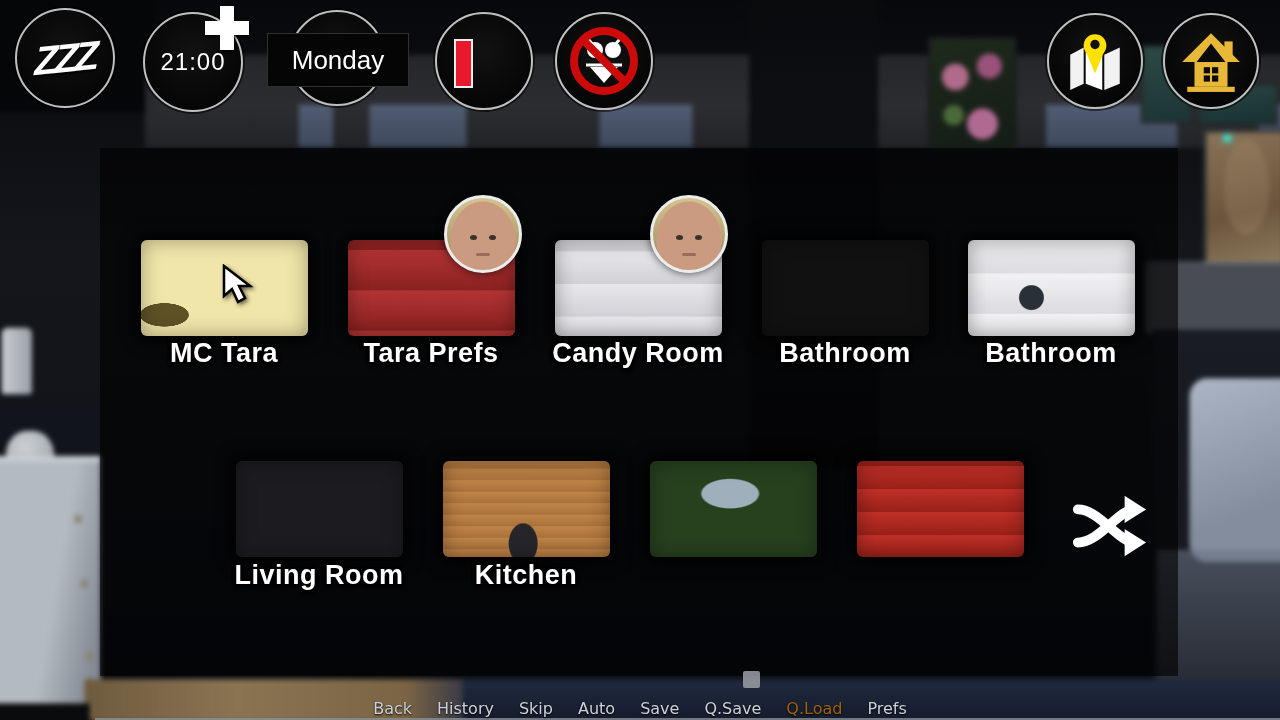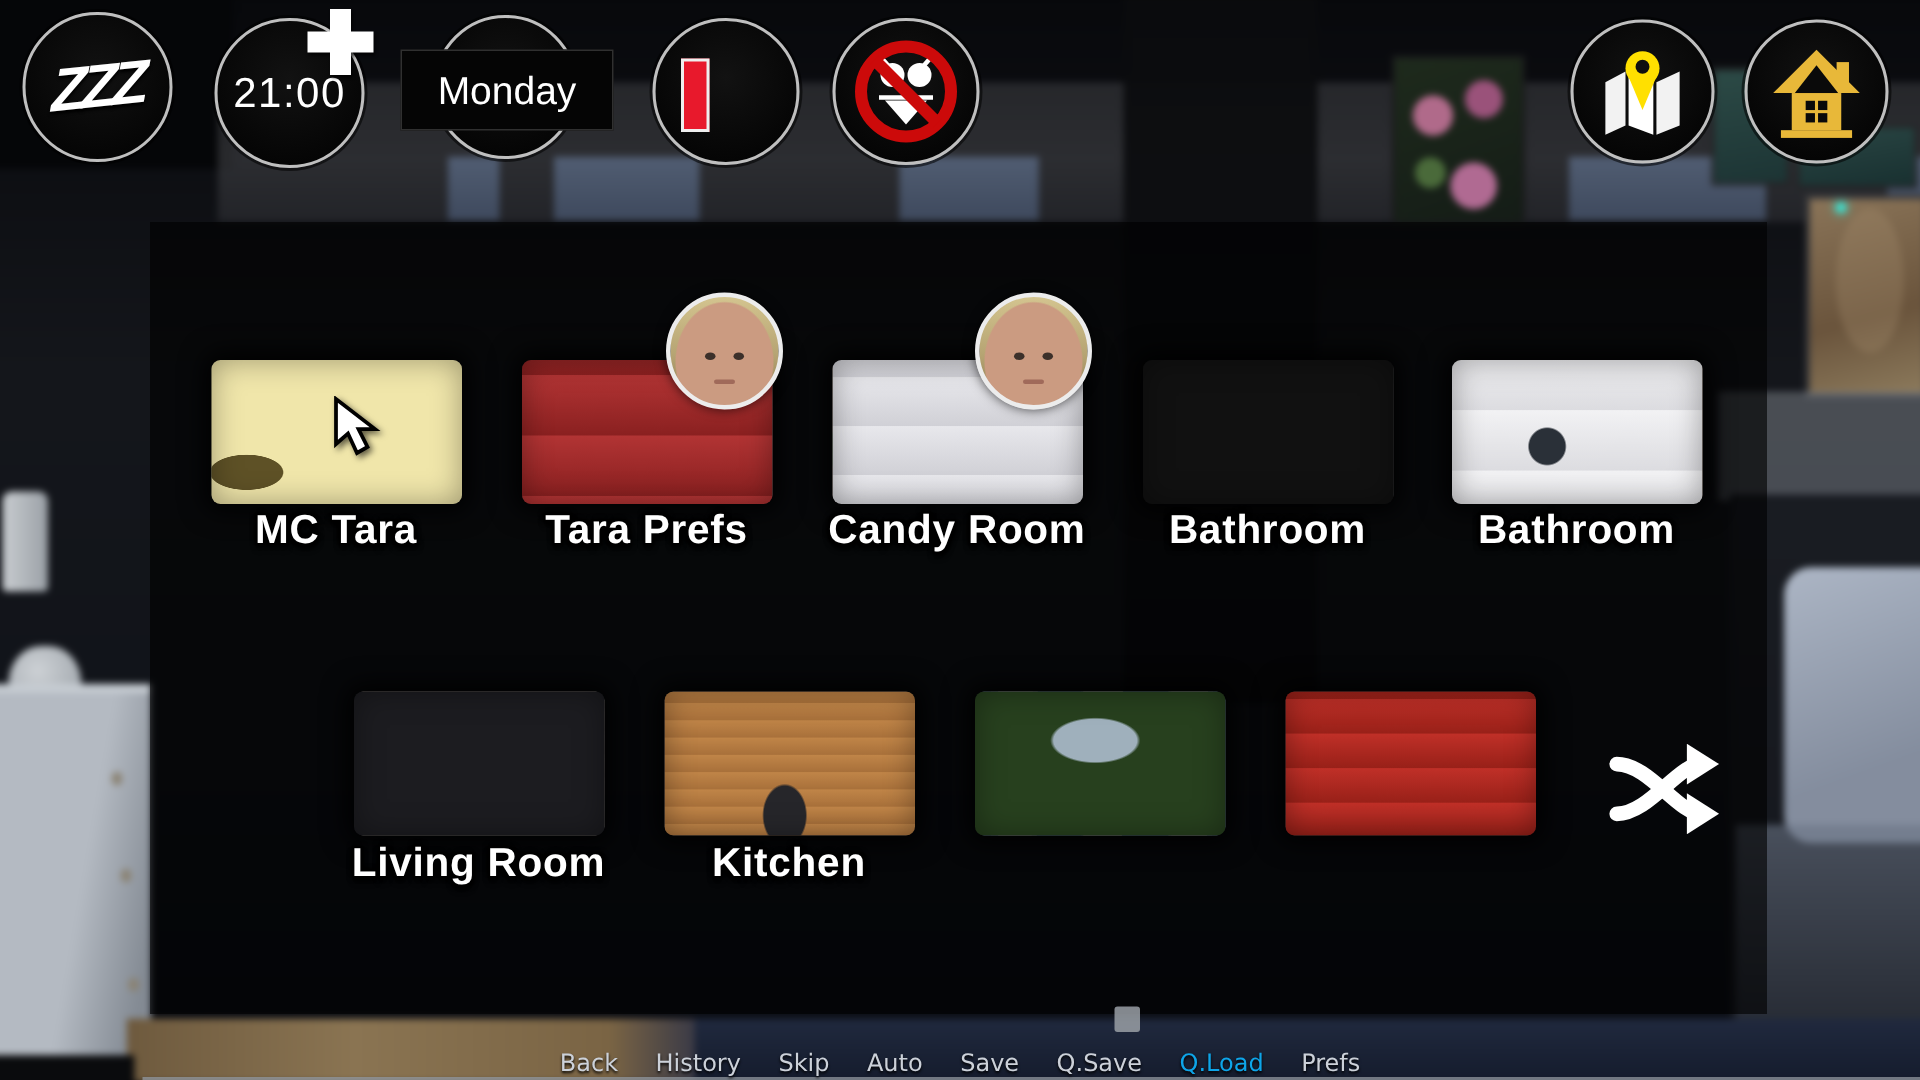--- a/index.html
+++ b/index.html
@@ -170,21 +170,21 @@
 
   
   .hud-circle{position:absolute;border-radius:50%;z-index:5;
      background:radial-gradient(circle at 50% 40%,#121212,#050505 75%);
      border:2px solid #bfbfbf;box-shadow:0 0 0 2px rgba(0,0,0,.55);
      display:flex;align-items:center;justify-content:center;}
   .btn-sleep{left:15px;top:8px;width:96px;height:96px;cursor:pointer;}
   .zzz{color:#fff;font-weight:bold;font-style:italic;font-size:40px;letter-spacing:-4px;
      transform:rotate(-6deg) skewX(-6deg);text-shadow:0 2px 2px #000;}
   .btn-time{left:143px;top:12px;width:96px;height:96px;cursor:pointer;}
-  .time-text{color:#fff;font-size:28px;letter-spacing:1px;}
+  .time-text{color:#fff;font-size:24px;letter-spacing:1px;}
   .plus{position:absolute;left:205px;top:6px;width:44px;height:44px;z-index:6;
      background:
        linear-gradient(#fff,#fff) 50% 50% / 100% 32% no-repeat,
        linear-gradient(#fff,#fff) 50% 50% / 32% 100% no-repeat;
      filter:drop-shadow(1px 2px 1px rgba(0,0,0,.7));}
   .day-circle{left:289px;top:10px;width:92px;height:92px;}
   .day-rect{position:absolute;left:267px;top:33px;width:140px;height:52px;z-index:6;
      background:#050505;border:1px solid #303030;display:flex;align-items:center;justify-content:center;}
   .day-text{color:#fff;font-size:26px;}
   .btn-energy{left:435px;top:12px;width:94px;height:94px;}
@@ -193,21 +193,21 @@
   .btn-nobikini{left:555px;top:12px;width:94px;height:94px;cursor:pointer;}
   .btn-map{left:1047px;top:13px;width:92px;height:92px;cursor:pointer;}
   .btn-home{left:1163px;top:13px;width:92px;height:92px;cursor:pointer;}
 
   
   .scroll-handle{position:absolute;left:743px;top:671px;width:17px;height:17px;border-radius:2px;
      background:#9aa0a6;opacity:.85;z-index:6;cursor:pointer;}
   .quickmenu{position:absolute;left:50%;transform:translateX(-50%);top:699px;z-index:7;
      display:flex;gap:25px;font-family:"DejaVu Sans", sans-serif;font-size:16px;color:#ccd1d9;justify-content:space-between;}
   .qm-item{cursor:pointer;text-shadow:0 1px 2px #000;}
-  .qm-item.disabled{color:#0ea5e9;cursor:default;}
+  .qm-item.disabled{color:#a16207;cursor:default;}
 </style>
 </head>
 <body>
 
 <div id="stage">
 
   <div class="bg">
     <div class="bg-base"></div>
     <div class="bg-corner"></div>
     <div class="bg-wallband"></div>

